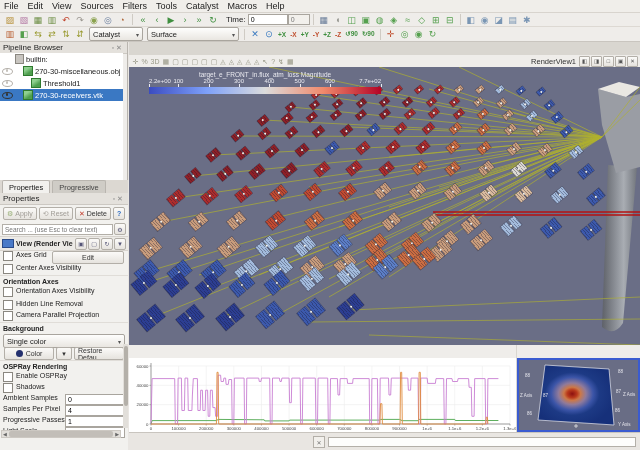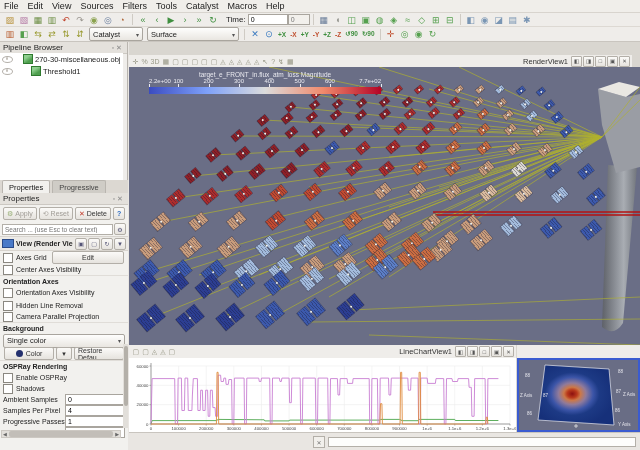--- a/index.html
+++ b/index.html
@@ -41,40 +41,40 @@
   #props{position:absolute;left:0;top:151px;width:128px;bottom:0;background:#f2f1ee;}
   #prop-btnrow{display:flex;align-items:center;padding:2px 2px;}
   .btn{height:11px;border:1px solid #b3afa8;background:linear-gradient(#fbfaf8,#e6e3de);border-radius:2px;font-size:7px;display:inline-flex;align-items:center;justify-content:center;padding:0 3px;margin:0 1px;color:#333;}
   .btn.disabled{color:#a09c96;}
   #searchrow{display:flex;align-items:center;padding:1px 2px;}
   #search{flex:1;height:9px;border:1px solid #b3afa8;background:#fff;font-size:6.5px;font-family:"Liberation Sans",sans-serif;color:#999;padding:0 2px;}
   .viewhdr{display:flex;align-items:center;height:13px;padding:0 2px;border-top:1px solid #d8d4ce;border-bottom:1px solid #d8d4ce;background:#eceae6;}
   .viewhdr .mon{width:10px;height:7px;background:#4a7ac8;border:1px solid #2a4a88;margin-right:2px;}
   .viewhdr b{font-size:7px;white-space:nowrap;overflow:hidden;flex:1;}
   .mini{width:10px;height:10px;border:1px solid #b3afa8;background:linear-gradient(#fbfaf8,#e6e3de);border-radius:2px;font-size:6px;display:inline-flex;align-items:center;justify-content:center;margin-left:1px;color:#557;}
-  .prow{display:flex;align-items:center;padding:0 3px;height:11px;}
+  .prow{display:flex;align-items:flex-start;padding:0 3px;height:11px;}
   .prow.h13{height:13px;}
   .cb{width:8px;height:8px;border:1px solid #8a8780;background:#fff;margin-right:3px;flex:0 0 auto;}
   .plabel{font-size:7px;white-space:nowrap;}
   .phdr{font-size:7px;font-weight:bold;padding:0 3px;height:11px;display:flex;align-items:center;border-top:1px solid #e0ddd8;}
   .editbtn{margin-left:auto;width:64px;}
   .fld{margin-left:auto;width:54px;height:9px;border:1px solid #a9a59e;background:#fff;font-size:7px;font-family:"Liberation Sans",sans-serif;padding:0 2px;}
   .combo.wide{flex:1;margin:0;}
   #vscroll{position:absolute;right:0;top:151px;width:5px;bottom:22px;background:#e2dfda;}
   #vscroll .thumb{position:absolute;left:0.5px;top:2px;width:4px;height:60px;background:#b4b0a9;border-radius:2px;}
   #hscroll{position:absolute;left:1px;bottom:12px;width:120px;height:8px;background:#e2dfda;border:1px solid #ccc8c2;display:flex;align-items:center;box-sizing:border-box;}
   #hscroll .thumb{height:6px;flex:1;background:#c2beb8;border-radius:2px;margin:0 1px;}
   .scrarrow{font-size:5px;color:#666;padding:0 1px;}
   
   #main{position:absolute;left:129px;top:42px;right:0;bottom:0;background:#d9d6d0;}
   #tabsbar{position:absolute;left:0;top:0;right:0;height:13px;background:#dcd8d2;border-bottom:1px solid #b9b5af;display:flex;align-items:flex-end;padding-left:2px;}
   .ltab{height:12px;padding:0 5px;font-size:7.5px;display:flex;align-items:center;gap:3px;border:1px solid #b9b5af;border-bottom:none;border-radius:2px 2px 0 0;background:#f2f1ee;}
   .ltab .x{color:#866;font-size:6px;}
   .addtab{width:14px;height:11px;margin-left:2px;border:1px solid #b9b5af;border-bottom:none;border-radius:2px 2px 0 0;background:#cfccc6;font-size:8px;display:flex;align-items:center;justify-content:center;color:#444;}
-  #vtb{position:absolute;left:0;top:13px;right:8px;height:12px;background:#efedea;border-bottom:1px solid #c9c5bf;display:flex;align-items:center;padding:0 2px;}
+  #vtb{position:absolute;left:0;top:13px;right:0;height:12px;background:#efedea;border-bottom:1px solid #c9c5bf;display:flex;align-items:center;padding:0 2px;}
   .vtbi{font-size:7px;color:#998;margin:0 1.5px;}
   .viewname{margin-left:auto;font-size:7.5px;color:#333;margin-right:2px;}
   .winbtns{display:flex;}
   .wbtn{width:9px;height:9px;border:1px solid #b3afa8;background:linear-gradient(#fbfaf8,#e6e3de);font-size:5.5px;display:inline-flex;align-items:center;justify-content:center;margin-left:1px;color:#555;border-radius:1px;}
   #rv1{position:absolute;left:0;top:25px;width:511px;height:278px;background:#6a6e86;overflow:hidden;}
   #scene{position:absolute;left:0;top:0;}
   .helio{position:absolute;display:flex;justify-content:space-between;}
   .ph{width:46%;height:100%;background-image:repeating-linear-gradient(90deg,rgba(25,25,50,0.35) 0 0.7px,transparent 0.7px 2.4px);box-shadow:0 0 0 0.4px rgba(15,15,35,0.45);}
   .hdot{position:absolute;left:50%;top:50%;width:2px;height:2px;margin:-1px 0 0 -1px;border-radius:50%;background:#f2f2ee;}
   #legend{position:absolute;left:20px;top:4px;width:232px;height:30px;color:#e9e9ef;}
@@ -183,30 +183,42 @@
       <span class="tbi" style="color: rgb(85, 160, 78);">↻</span>
     </div>
 
   <div id="left">
     <div class="panehdr">
       <span>Pipeline Browser</span>
       <span class="hbtns">▫✕</span>
     </div>
     <div id="tree">
         <div class="trow">
+          <span class="eye" style="visibility: hidden;"></span>
+          <span style="width: 0px; flex: 0 0 auto;"></span>
+          <span class="serveric"></span>
+          <span>builtin:</span>
+        </div>
+        <div class="trow">
           <span class="eye"></span>
           <span style="width: 8px; flex: 0 0 auto;"></span>
           <span class="cubeic"></span>
           <span>270-30-miscellaneous.obj</span>
         </div>
         <div class="trow">
           <span class="eye"></span>
           <span style="width: 16px; flex: 0 0 auto;"></span>
           <span class="cubeic"></span>
           <span>Threshold1</span>
+        </div>
+        <div class="trow sel">
+          <span class="eye on"></span>
+          <span style="width: 8px; flex: 0 0 auto;"></span>
+          <span class="cubeic"></span>
+          <span>270-30-receivers.vtk</span>
         </div>
       </div>
     <div id="proptabs">
       <span class="ptab active">Properties</span>
       <span class="ptab">Progressive</span>
     </div>
     <div id="props">
       <div class="panehdr">
         <span>Properties</span>
         <span class="hbtns">▫✕</span>
@@ -1079,31 +1091,20 @@
             <i style="left: 38.8%;"></i>
             <i style="left: 51.9%;"></i>
             <i style="left: 64.9%;"></i>
             <i style="left: 78%;"></i>
             <i style="left: 100%;"></i>
           </div>
       </div>
     </div>
 
     <div id="chartview">
-      <div class="minitb">
-        <span id="chart-icons"><span class="vtbi">▢</span><span class="vtbi">▢</span><span class="vtbi">◬</span><span class="vtbi">◬</span><span class="vtbi">▢</span></span>
-        <span class="viewname">LineChartView1</span>
-        <span class="winbtns" id="chartbtns">
-            <span class="wbtn">◧</span>
-            <span class="wbtn">◨</span>
-            <span class="wbtn">□</span>
-            <span class="wbtn">▣</span>
-            <span class="wbtn">✕</span>
-          </span>
-      </div>
       <div id="chartplot"><svg width="387" height="74" viewBox="0 0 387 74">
             <line x1="22" y1="8" x2="22" y2="66" stroke="#ececec" stroke-width="0.6"></line>
             <line x1="49.61538461538461" y1="8" x2="49.61538461538461" y2="66" stroke="#ececec" stroke-width="0.6"></line>
             <line x1="77.23076923076923" y1="8" x2="77.23076923076923" y2="66" stroke="#ececec" stroke-width="0.6"></line>
             <line x1="104.84615384615385" y1="8" x2="104.84615384615385" y2="66" stroke="#ececec" stroke-width="0.6"></line>
             <line x1="132.46153846153845" y1="8" x2="132.46153846153845" y2="66" stroke="#ececec" stroke-width="0.6"></line>
             <line x1="160.0769230769231" y1="8" x2="160.0769230769231" y2="66" stroke="#ececec" stroke-width="0.6"></line>
             <line x1="187.6923076923077" y1="8" x2="187.6923076923077" y2="66" stroke="#ececec" stroke-width="0.6"></line>
             <line x1="215.3076923076923" y1="8" x2="215.3076923076923" y2="66" stroke="#ececec" stroke-width="0.6"></line>
             <line x1="242.92307692307693" y1="8" x2="242.92307692307693" y2="66" stroke="#ececec" stroke-width="0.6"></line>

